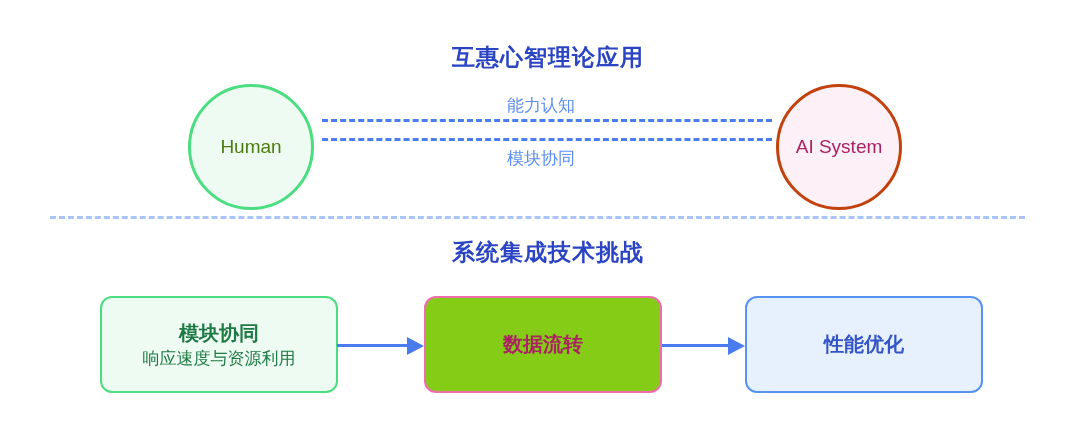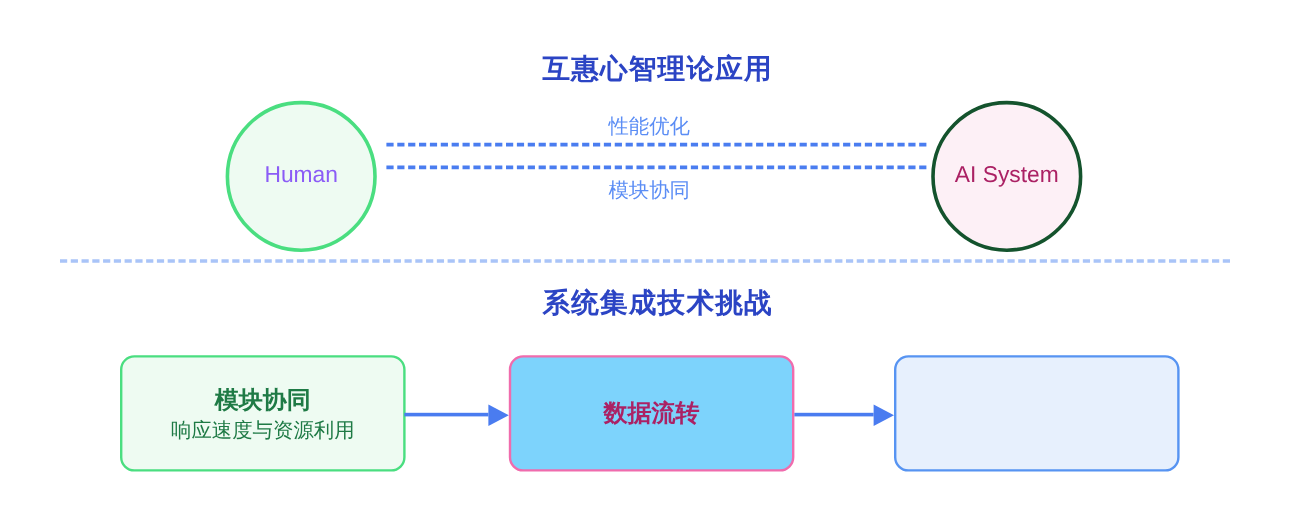--- a/index.html
+++ b/index.html
@@ -18,25 +18,25 @@
   .title-bottom { top: 237px; }
 
   
   .node-circle {
     position: absolute; width: 126px; height: 126px; border-radius: 50%;
     display: flex; align-items: center; justify-content: center;
     font-size: 19px;
   }
   .node-human {
     left: 188px; top: 84px;
-    background: #eefbf2; border: 3px solid #4ade80; color: #8b5cf6;
+    background: #eefbf2; border: 3px solid #4ade80; color: #4d7c0f;
   }
   .node-ai {
     left: 776px; top: 84px;
-    background: #fdf0f6; border: 3px solid #14532d; color: #ab2164;
+    background: #fdf0f6; border: 3px solid #c2410c; color: #ab2164;
   }
 
   
   .link-line {
     position: absolute; left: 322px; width: 450px; height: 0;
     border-top: 3px dashed #4a7df0;
   }
   .link-line-top { top: 119px; }
   .link-line-bottom { top: 138px; }
   .link-label {
@@ -52,21 +52,21 @@
     border-top: 3px dashed #a9c4f8;
   }
 
   
   .challenge-box {
     position: absolute; top: 296px; height: 97px; width: 238px;
     border-radius: 12px; display: flex; flex-direction: column;
     align-items: center; justify-content: center; 
   }
   .box-green  { left: 100px; background: #eefbf2; border: 2.5px solid #4ade80; }
-  .box-pink   { left: 424px; background: #7dd3fc; border: 2.5px solid #f06cad; }
+  .box-pink   { left: 424px; background: #84cc16; border: 2.5px solid #f06cad; }
   .box-blue   { left: 745px; background: #e7f0fd; border: 2.5px solid #5794f2; }
   .box-title { font-size: 20px; font-weight: bold; }
   .box-subtitle { font-size: 17px; }
   .box-green .box-title, .box-green .box-subtitle { color: #1e7a45; }
   .box-pink  .box-title, .box-pink  .box-subtitle { color: #ab2164; }
   .box-blue  .box-title, .box-blue  .box-subtitle { color: #3355c8; }
 
   
   .flow-arrow { position: absolute; top: 344px; height: 3px; background: #4a7cf0; }
   .flow-arrow::after {
@@ -86,21 +86,21 @@
 
   <div class="section-title title-top">互惠心智理论应用</div>
 
   <div class="node-circle node-human">
     <span>Human</span>
   </div>
 
   <div class="link-line link-line-top"></div>
   <div class="link-line link-line-bottom"></div>
 
-  <div class="link-label link-label-top">性能优化</div>
+  <div class="link-label link-label-top">能力认知</div>
   <div class="link-label link-label-bottom">模块协同</div>
 
   <div class="node-circle node-ai">
     <span>AI System</span>
   </div>
 
   <div class="divider"></div>
 
   <div class="section-title title-bottom">系统集成技术挑战</div>
 
@@ -111,15 +111,16 @@
 
   <div class="flow-arrow arrow-1"></div>
 
   <div class="challenge-box box-pink">
     <div class="box-title">数据流转</div>
   </div>
 
   <div class="flow-arrow arrow-2"></div>
 
   <div class="challenge-box box-blue">
+    <div class="box-title">性能优化</div>
   </div>
 
 </div>
 
 </body></html>

